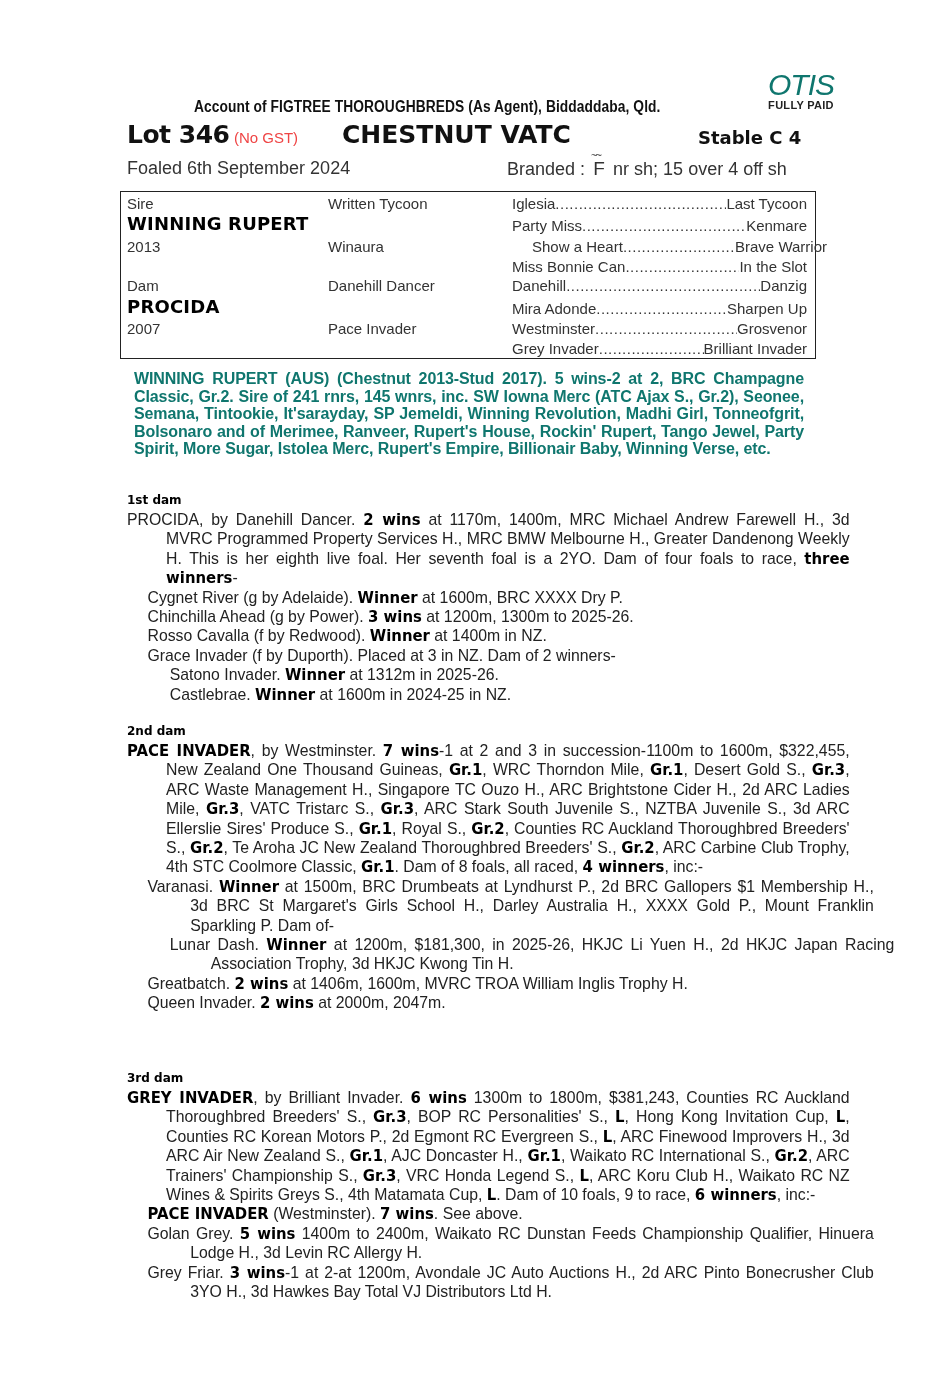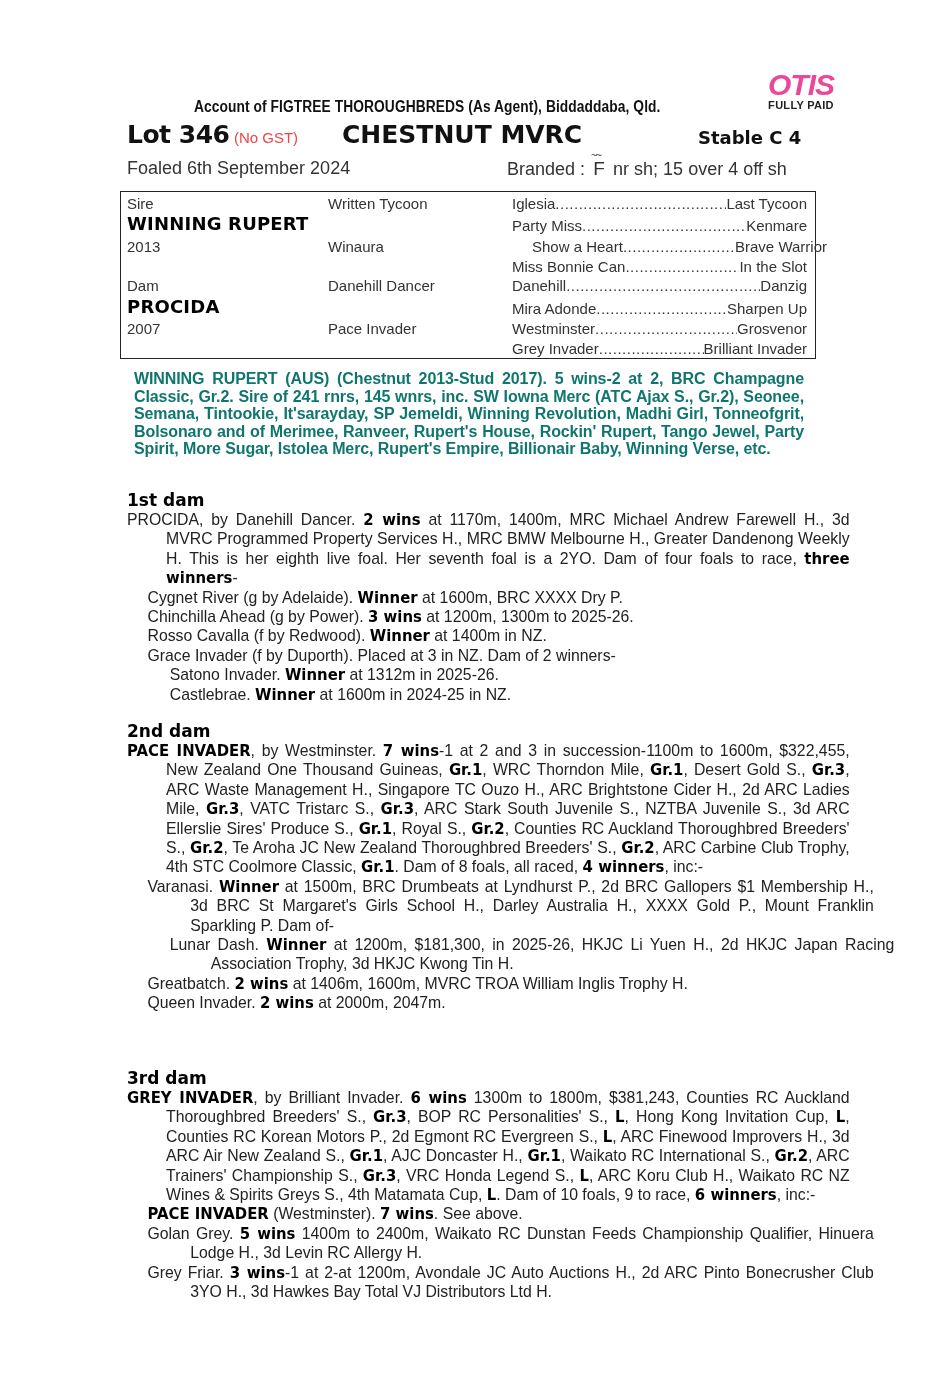--- a/index.html
+++ b/index.html
@@ -1,21 +1,21 @@
 <!DOCTYPE html>
 <html><head>
 <meta charset="utf-8">
 <style>
   html, body { margin: 0; padding: 0; background: #ffffff; }
   body { width: 938px; height: 1400px; position: relative; overflow: hidden; color: #111; font-family: "Liberation Sans", sans-serif; }
   .abs { position: absolute; }
   .cond { font-family: "Liberation Sans Narrow", "Liberation Sans", sans-serif; }
   #account { left: 194px; top: 98px; font-size: 16px; font-weight: bold; transform: scaleX(0.86); transform-origin: left top; white-space: nowrap; letter-spacing: 0.1px; }
   #logo { left: 758px; top: 70px; width: 86px; text-align: center; }
-  #logo .otis { font-size: 30px; font-weight: 700; font-style: italic; letter-spacing: -1px; line-height: 30px; color: #ec4899; }
+  #logo .otis { font-size: 30px; font-weight: 400; font-style: italic; letter-spacing: -1px; line-height: 30px; color: #0f766e; }
   #logo .paid { font-size: 11px; font-weight: bold; letter-spacing: 0.3px; color: #222; margin-top: -1px; }
   #lotline { left: 127px; top: 120px; white-space: nowrap; }
   .lot { font-size: 25px; font-weight: 900; font-family: "DejaVu Sans", sans-serif; letter-spacing: -0.5px; }
   .nogst { font-size: 15px; color: #ef4444; }
   #colt { left: 342px; top: 120px; font-size: 25px; font-weight: 900; font-family: "DejaVu Sans", sans-serif; letter-spacing: 0px; white-space: nowrap; }
   #stable { left: 698px; top: 127px; font-size: 18px; font-weight: 900; font-family: "DejaVu Sans", sans-serif; white-space: nowrap; }
   #foaled { left: 127px; top: 158px; font-size: 18px; color: #333; white-space: nowrap; }
   #branded { left: 507px; top: 158px; font-size: 18px; color: #333; white-space: nowrap; }
   #branded .mark { display: inline-block; position: relative; width: 18px; text-align: center; font-size: 19px; }
   #branded .mark .crown { position: absolute; left: 1px; top: -9px; font-size: 11px; letter-spacing: -2px; }
@@ -25,42 +25,42 @@
   .pname { position: absolute; font-size: 18px; font-weight: 700; font-family: "DejaVu Sans", sans-serif; color: #000; white-space: nowrap; letter-spacing: 0.2px; }
   .gg { position: absolute; left: 391px; width: 295px; font-size: 15px; color: #333; display: flex; white-space: nowrap; overflow: hidden; }
   .gg .l { flex: 0 0 auto; }
   .gg .dots { flex: 1 1 auto; overflow: hidden; letter-spacing: 0.5px; }
   .gg .dots::before { content: "........................................................................................................"; }
   .gg .r { flex: 0 0 auto; }
 
   #sirenote { left: 134px; top: 370px; width: 670px; font-size: 16px; font-weight: bold; line-height: 17.6px; text-align: justify; font-family: "Liberation Sans", sans-serif; color: #0f766e; letter-spacing: -0.1px; }
 
   .sect { position: absolute; left: 127px; width: 683px; }
-  .sect h3 { margin: 0; font-size: 17px; font-weight: 900; font-family: "DejaVu Sans", sans-serif; color: #000; line-height: 20px; }
+  .sect h3 { margin: 0; font-size: 12px; font-weight: 900; font-family: "DejaVu Sans", sans-serif; color: #000; line-height: 20px; }
   .para { font-size: 17px; line-height: 19.4px; color: #222; text-align: justify; transform: scaleX(0.93); transform-origin: left top; width: 735px; }
   .para b { font-family: "DejaVu Sans", sans-serif; font-weight: 900; color: #000; font-size: 16px; }
   .i0 { padding-left: 42px; text-indent: -42px; }
   .i1 { padding-left: 66px; text-indent: -44px; }
   .i1b { padding-left: 90px; text-indent: -44px; }
 </style>
 </head>
 <body>
 
 <div id="account" class="abs">Account of FIGTREE THOROUGHBREDS (As Agent), Biddaddaba, Qld.</div>
 
 <div id="logo" class="abs">
   <div class="otis">OTIS</div>
   <div class="paid">FULLY PAID</div>
 </div>
 
 <div id="lotline" class="abs">
   <span class="lot">Lot 346</span>
   <span class="nogst">(No GST)</span>
 </div>
-<div id="colt" class="abs">CHESTNUT MVRC</div>
+<div id="colt" class="abs">CHESTNUT VATC</div>
 <div id="stable" class="abs">Stable C 4</div>
 
 <div id="foaled" class="abs">Foaled 6th September 2024</div>
 <div id="branded" class="abs">
   <span>Branded :</span>
   <span class="mark"><span class="crown">~~</span><span>F</span></span>
   <span>nr sh; 15 over 4 off sh</span>
 </div>
 
 <div id="pedigree" class="abs">

